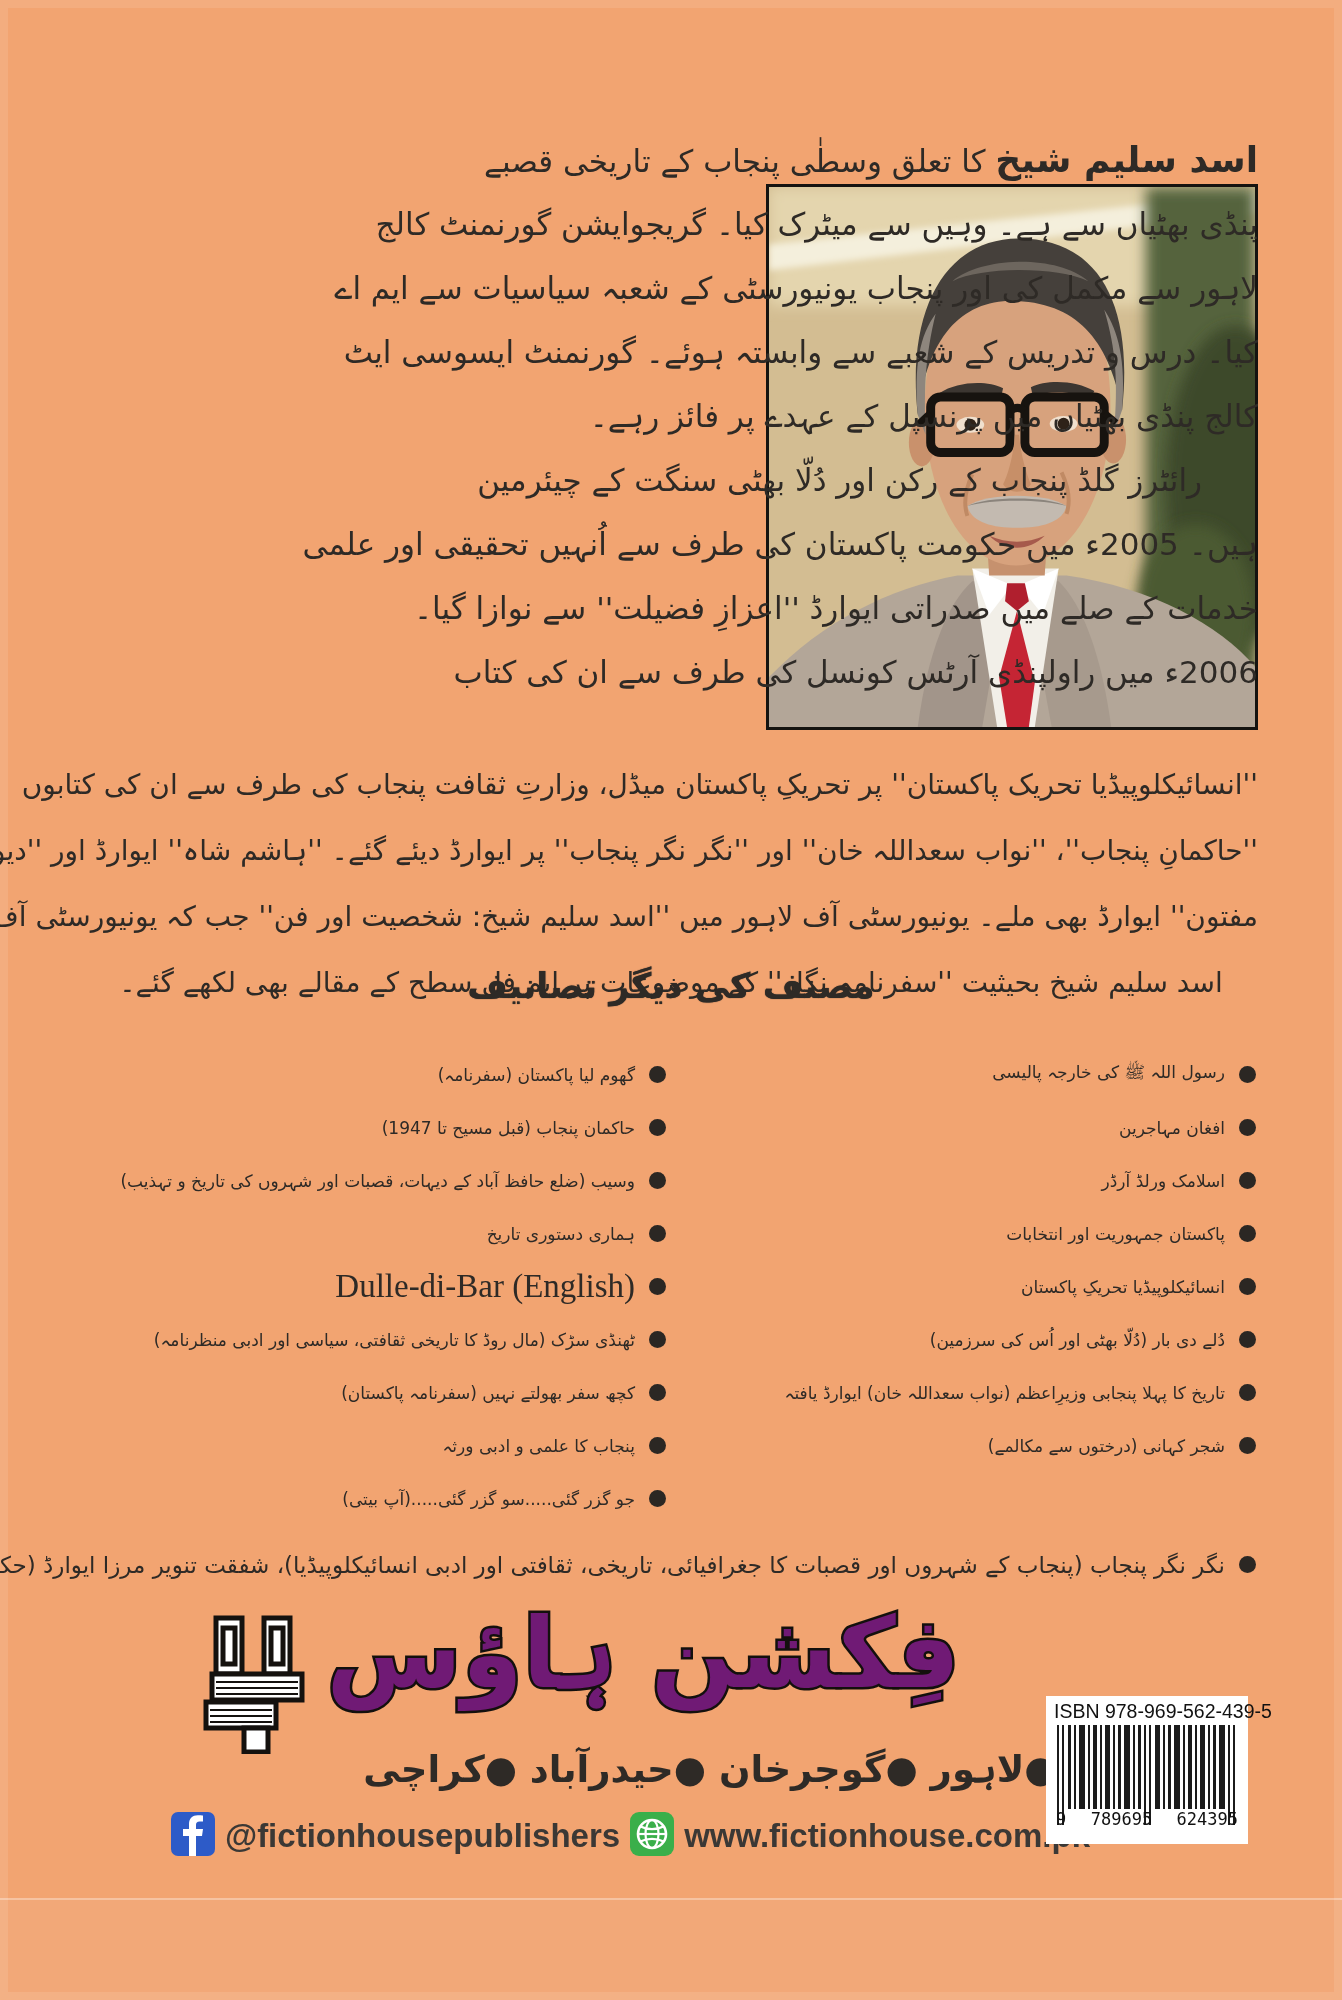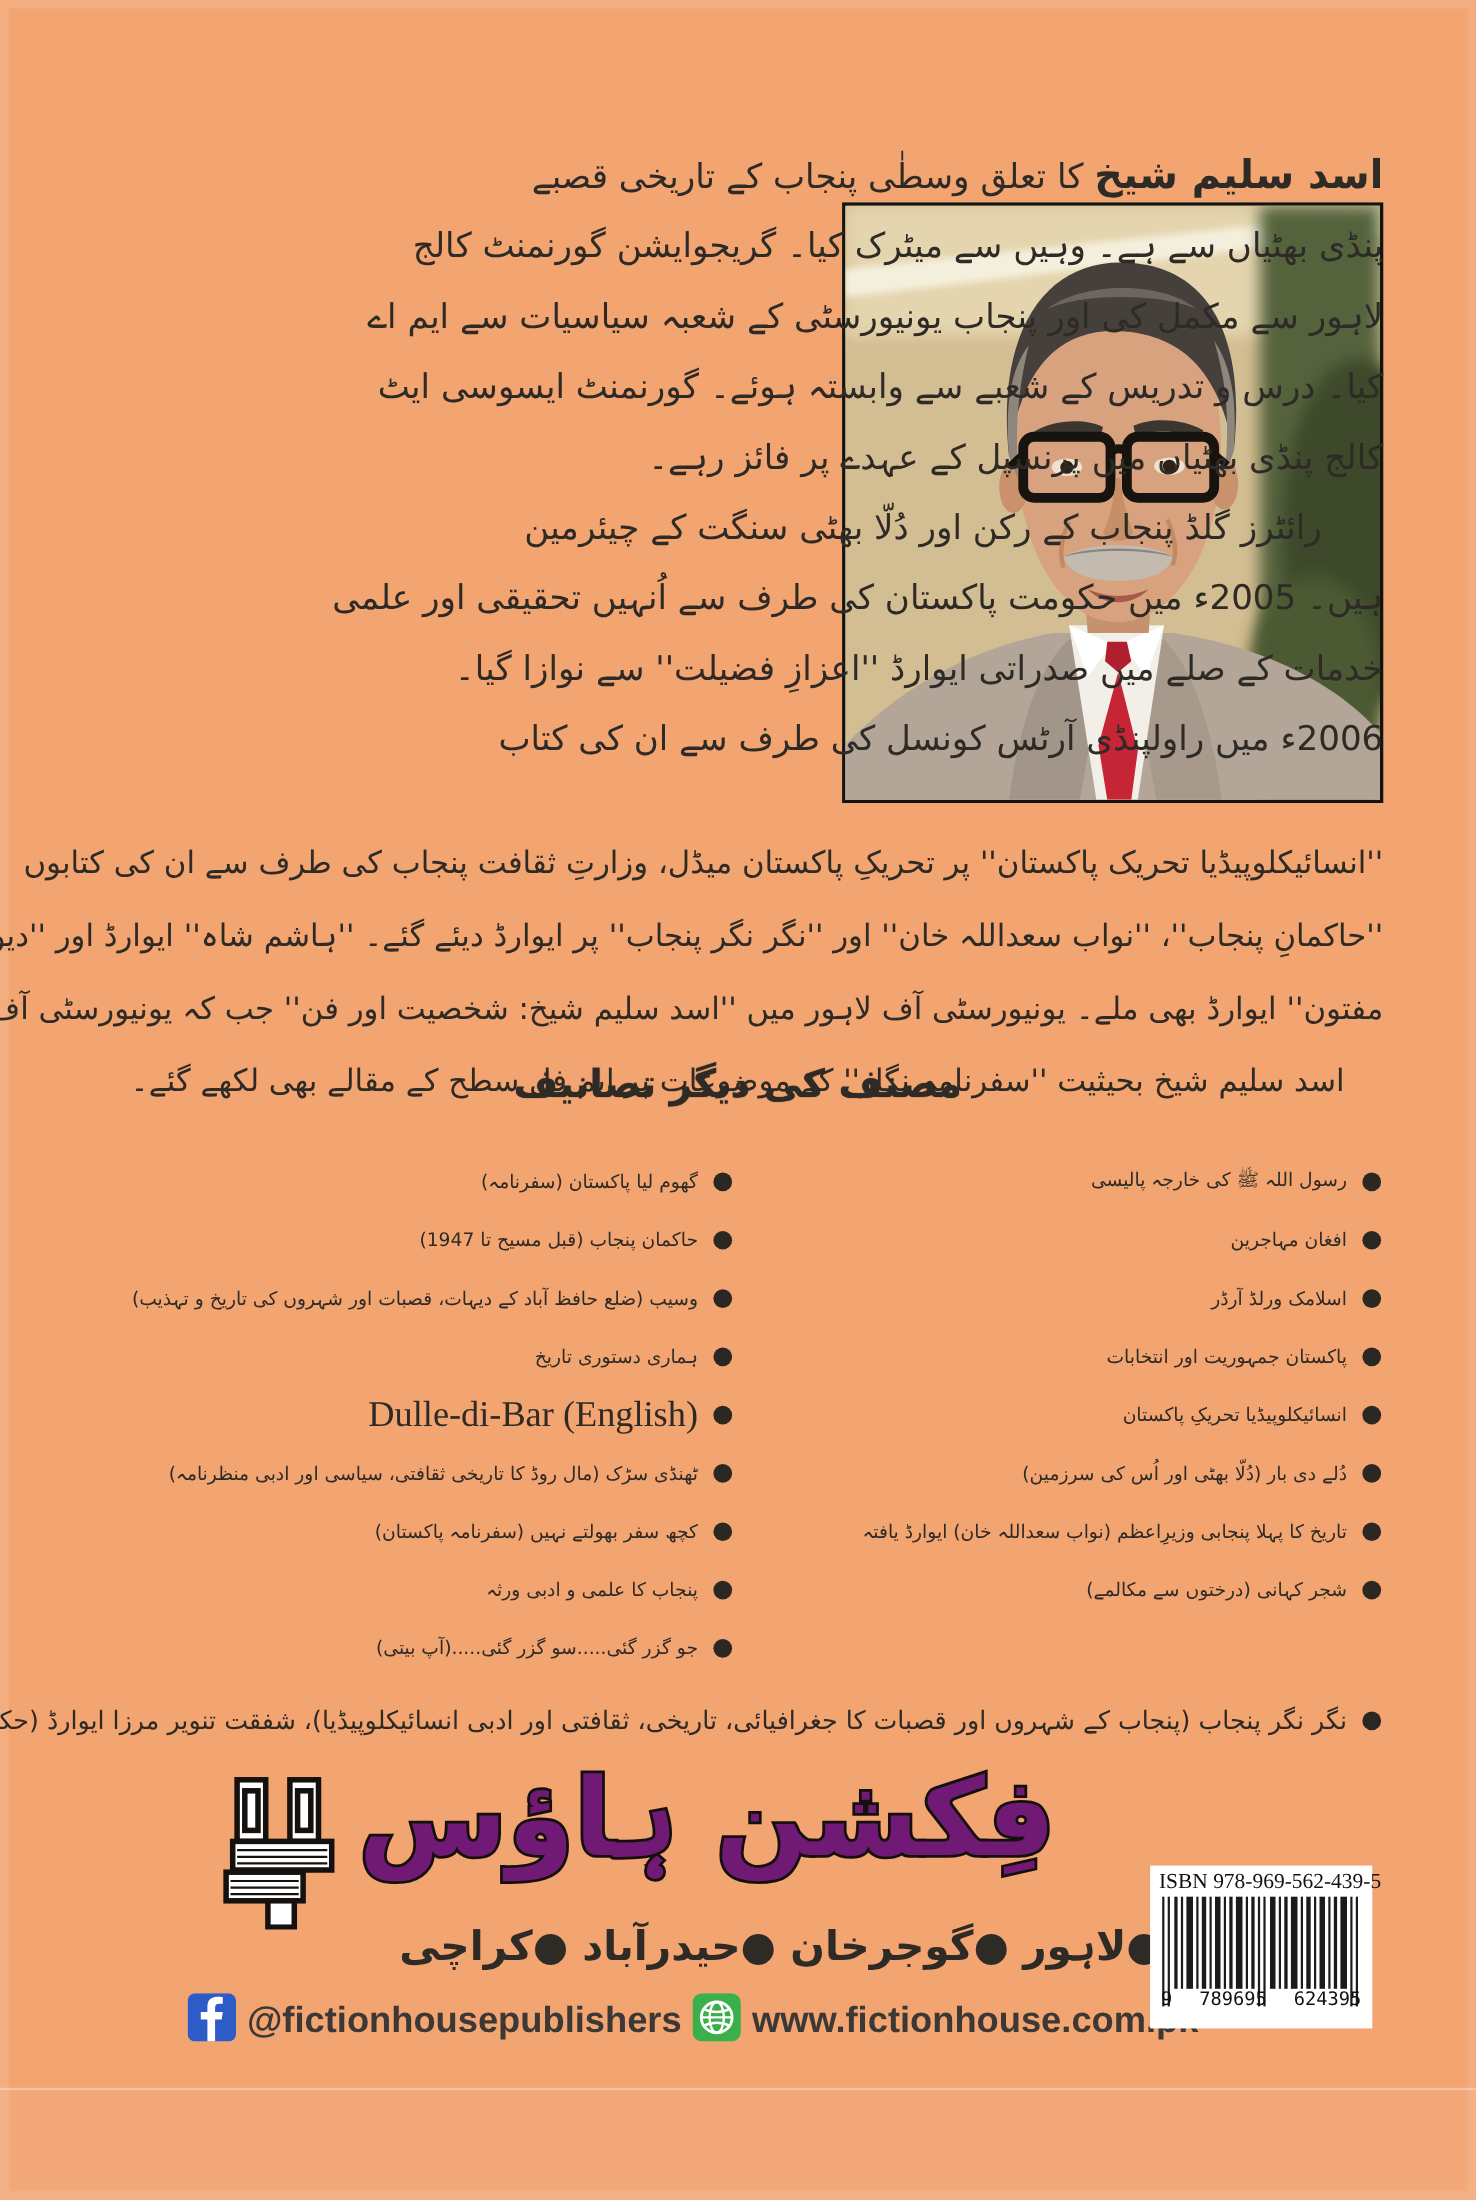--- a/index.html
+++ b/index.html
@@ -113,21 +113,21 @@
   .barcode{
     position:absolute; left:1046px; top:1696px;
     width:202px; height:148px;
     background:#ffffff;
     box-sizing:border-box;
     padding:4px 8px 2px 8px;
     direction:ltr;
     text-align:center;
   }
   .isbn-label{
-    font-family:Liberation Serif, serif;
+    font-family:Liberation Sans, sans-serif;
     font-size:19.5px; color:#111;
     white-space:nowrap; letter-spacing:0px;
   }
   .bars{display:block;margin:2px auto 0 auto;}
   .barcode-digits{
     font-family:"DejaVu Sans Mono",monospace;
     font-size:17px; color:#111;
     display:flex; justify-content:space-between;
     padding:0 2px; margin-top:-18px;
     position:relative;

